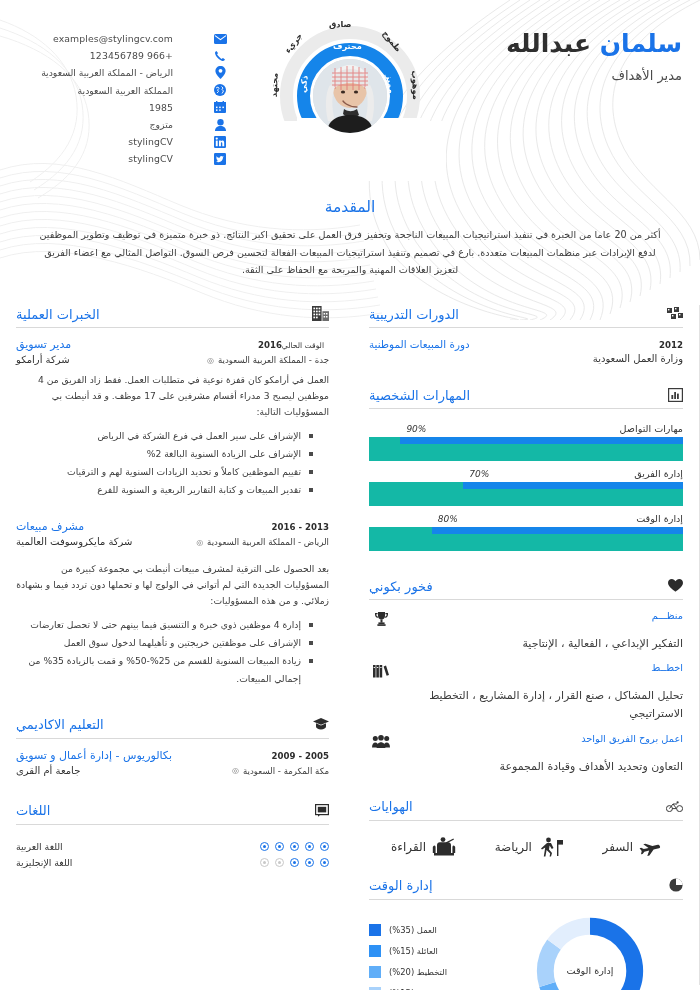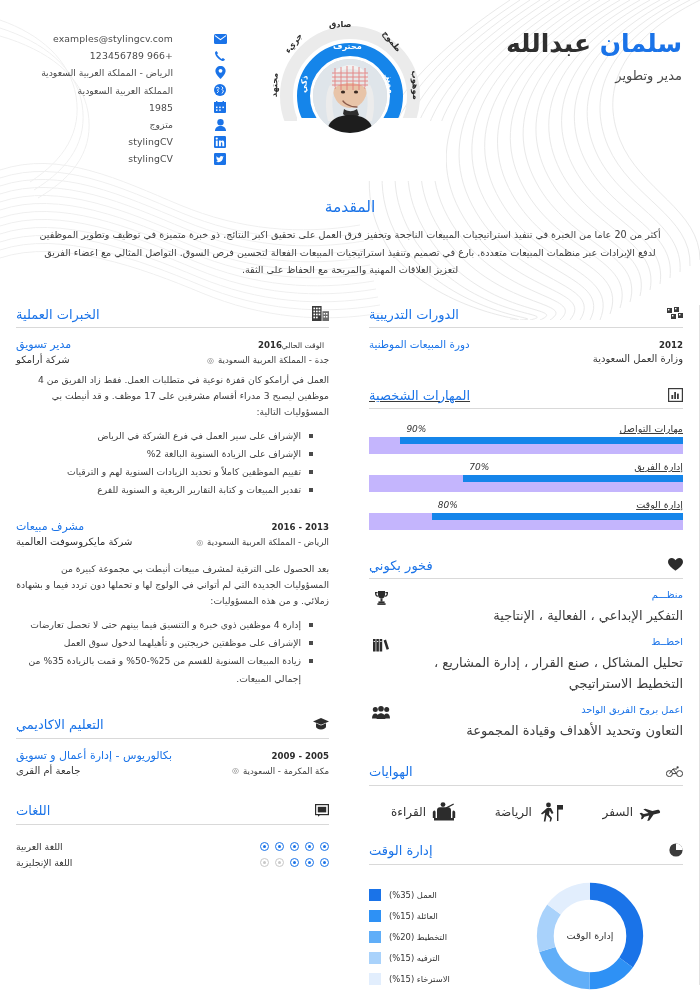--- a/index.html
+++ b/index.html
@@ -131,33 +131,33 @@
   
   .course .line1{display:flex;justify-content:space-between;align-items:baseline;}
   .course .ctitle{color:#1a73e8;font-size:10.4px;}
   .course .cyear{font-size:8.6px;font-weight:700;color:#2d2d2d;}
   .course .corg{font-size:10px;color:#333;margin-top:3px;text-align:right;}
 
   
   .skill{margin-bottom:7px;}
   .skill .slabel{font-size:9.6px;color:#333;text-align:right;margin-bottom:3px;}
   .skill .strack{
-    position:relative;height:17px;background:#c4b5fd;border-radius:0;direction:rtl;
+    position:relative;height:24px;background:#14b8a6;border-radius:0;direction:rtl;
   }
   .skill .sfill{height:7px;background:#1585ea;}
   .skill .spct{
     position:absolute;font-size:9px;font-style:italic;color:#333;top:-13px;
   }
 
   
   .proud{display:flex;align-items:flex-start;margin-bottom:9px;}
   .proud .picon{width:24px;min-width:24px;display:flex;justify-content:center;padding-top:2px;color:#2c2c2c;}
   .proud .pbody{flex:1;text-align:right;}
   .proud .ptitle{color:#1a73e8;font-size:9.8px;letter-spacing:1px;}
-  .proud .psub{font-size:13px;color:#3c3c3c;line-height:1.65;margin-top:5px;}
+  .proud .psub{font-size:11px;color:#3c3c3c;line-height:1.65;margin-top:14px;}
 
   
   .hobbies{display:flex;justify-content:space-between;padding:6px 22px 10px 22px;}
   .hobby{display:flex;align-items:center;gap:6px;}
   .hobby .hicon{color:#2c2c2c;display:flex;align-items:center;}
   .hobby .hlabel{font-size:12px;color:#333;}
 
   
   .donutwrap{display:flex;align-items:center;justify-content:flex-start;margin-top:12px;}
   .donut{position:relative;width:118px;height:118px;margin-right:34px;}
@@ -348,21 +348,21 @@
       <span class="ringword blue rwi1">محترف</span>
       <span class="ringword blue rwi2">مميز</span>
       <span class="ringword blue rwi3">ذكي</span>
     </div>
 
     <div class="nameblock">
       <div class="name">
         <span class="first">سلمان</span>
         <span>عبدالله</span>
       </div>
-      <div class="jobtitle">مدير وتطوير</div>
+      <div class="jobtitle">مدير الأهداف</div>
     </div>
   </div>
 
   <div class="intro">
     <h2>المقدمة</h2>
     <p>أكثر من 20 عاما من الخبرة في تنفيذ استراتيجيات المبيعات الناجحة وتحفيز فرق العمل على تحقيق اكبر النتائج. ذو خبرة متميزة في توظيف وتطوير الموظفين لدفع الإيرادات عبر منظمات المبيعات متعددة. بارع في تصميم وتنفيذ استراتيجيات المبيعات الفعالة لتحسين فرص السوق. التواصل المثالي مع اعضاء الفريق لتعزيز العلاقات المهنية والمربحة مع الحفاظ على الثقة.</p>
   </div>
 
   <div class="columns">
 
@@ -392,21 +392,21 @@
 
         <div class="course">
           <div class="line1">
             <span class="cyear">2012</span>
             <span class="ctitle">دورة المبيعات الموطنية</span>
           </div>
           <div class="corg">وزارة العمل السعودية</div>
         </div>
       </div>
 
-      <div class="sec" style="margin-top:22px;text-decoration:underline;">
+      <div class="sec" style="margin-top:22px;">
         <div class="sechead">
           <span class="sicon">
             <svg width="15" height="14" viewBox="0 0 15 14">
                 <rect x="0.6" y="0.6" width="13.8" height="12.8" fill="none" stroke="#3b3b3b" stroke-width="1.2"></rect>
                 <g fill="#3b3b3b">
                   <rect x="3.4" y="7" width="1.8" height="4"></rect>
                   <rect x="6.2" y="4" width="1.8" height="7"></rect>
                   <rect x="9" y="5.6" width="1.8" height="5.4"></rect>
                 </g>
               </svg>

